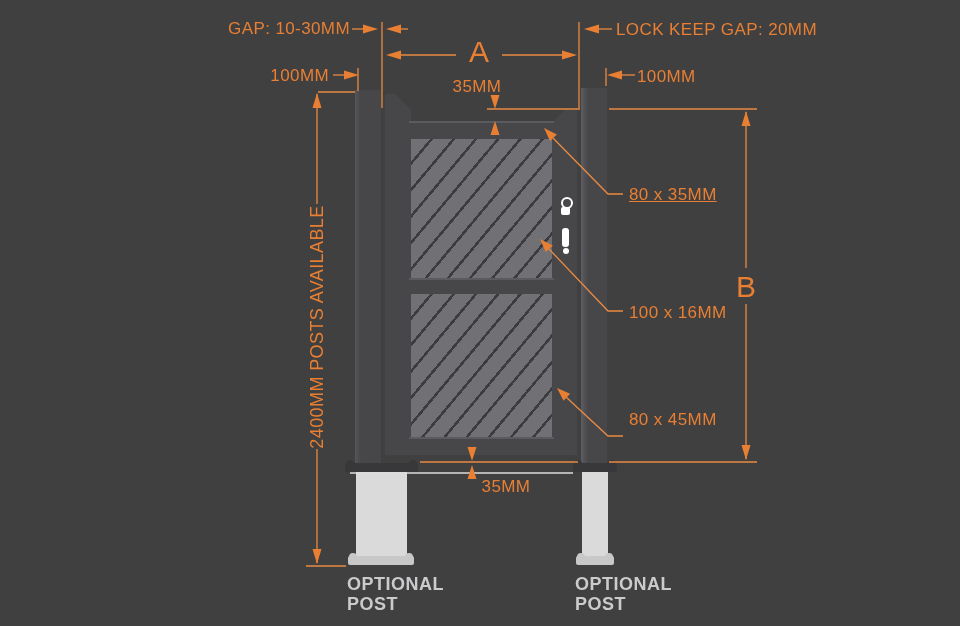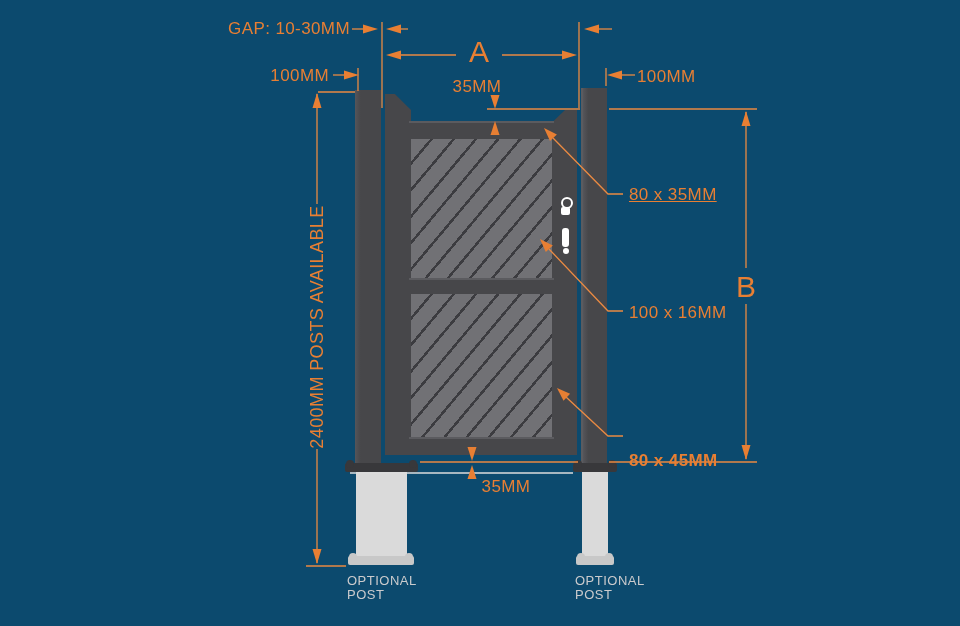--- a/index.html
+++ b/index.html
@@ -1,17 +1,17 @@
 <!DOCTYPE html>
 <html><head>
 <meta charset="utf-8">
 <style>
   html,body{margin:0;padding:0;background:#ffffff;}
   #stage{
-    position:relative;width:960px;height:626px;background:#0c4a6e;overflow:hidden;
+    position:relative;width:960px;height:626px;background:#404040;overflow:hidden;
     font-family:"Liberation Sans", sans-serif;
   }
   .shape{position:absolute;}
   
   .post{background:linear-gradient(90deg,#55555a 0%,#47474a 22%,#47474a 100%);}
   .stile{background:#47474a;}
   .rail{background:#47474a;border-top:2px solid #5b5b5f;box-sizing:border-box;}
   .panel{
     background:repeating-linear-gradient(130deg,#717175 0px,#717175 14.5px,#3c3c40 14.5px,#3c3c40 17px);
   }
@@ -22,22 +22,23 @@
   .opt-foot{position:absolute;width:8px;height:8px;border-radius:50%;background:#c8c8c8;top:-3px;}
   
   .lbl{
     position:absolute;color:#e87f33;font-size:17px;line-height:19px;letter-spacing:.4px;
     white-space:nowrap;
   }
   .lbl.big{font-size:30px;line-height:34px;letter-spacing:0;}
   .lbl.center{text-align:center;}
   .lbl.right{text-align:right;}
   .muted{
-    position:absolute;color:#cbcbcd;font-size:13px;line-height:14px;letter-spacing:.5px;
+    position:absolute;color:#cbcbcd;font-size:18px;line-height:20px;letter-spacing:.5px;
     white-space:normal;
+    font-weight:bold;
   }
   .vert{
     transform:rotate(-90deg);transform-origin:center center;text-align:center;white-space:nowrap;
   }
   
   .lock-circle{position:absolute;width:8px;height:8px;border:2px solid #fff;border-radius:50%;background:transparent;}
   .lock-square{position:absolute;width:9px;height:8px;background:#fff;border-radius:2px;}
   .lock-bar{position:absolute;width:7px;height:19px;background:#fff;border-radius:3px;}
   .lock-dot{position:absolute;width:6px;height:6px;background:#fff;border-radius:50%;}
 </style>
@@ -156,36 +157,37 @@
       <polygon points="472,465 467.5,479 476.5,479"></polygon>
 
       <polygon points="544,128 550,141.1 556.9,134.4"></polygon>
       <polygon points="540,239 545.8,252.1 552.8,245.5"></polygon>
       <polygon points="557,388 563.5,400.8 570.1,393.8"></polygon>
     </g>
   </svg>
 
   <div class="lbl right" style="left:200px;top:19px;width:150px;">GAP: 10-30MM</div>
 
+  <div class="lbl" style="left:616px;top:20px;">LOCK KEEP GAP: 20MM</div>
 
   <div class="lbl right" style="left:229px;top:66px;width:100px;">100MM</div>
 
   <div class="lbl" style="left:637px;top:67px;">100MM</div>
 
   <div class="lbl center" style="left:437px;top:77px;width:80px;">35MM</div>
 
   <div class="lbl big center" style="left:449px;top:35px;width:60px;">A</div>
 
   <div class="lbl big center" style="left:716px;top:270px;width:60px;">B</div>
 
   <div class="lbl" style="left:629px;top:185px;text-decoration:underline;">80 x 35MM</div>
 
   <div class="lbl" style="left:629px;top:303px;">100 x 16MM</div>
 
-  <div class="lbl" style="left:629px;top:451px;font-weight:bold;">80 x 45MM</div>
+  <div class="lbl" style="left:629px;top:410px;">80 x 45MM</div>
 
   <div class="lbl vert" style="left:189px;top:316px;width:260px;height:22px;font-size:18px;">2400MM POSTS AVAILABLE</div>
 
   <div class="lbl center" style="left:466px;top:477px;width:80px;">35MM</div>
 
   <div class="muted" style="left:347px;top:574px;width:82px;">OPTIONAL POST</div>
 
   <div class="muted" style="left:575px;top:574px;width:82px;">OPTIONAL POST</div>
 
 </div>

